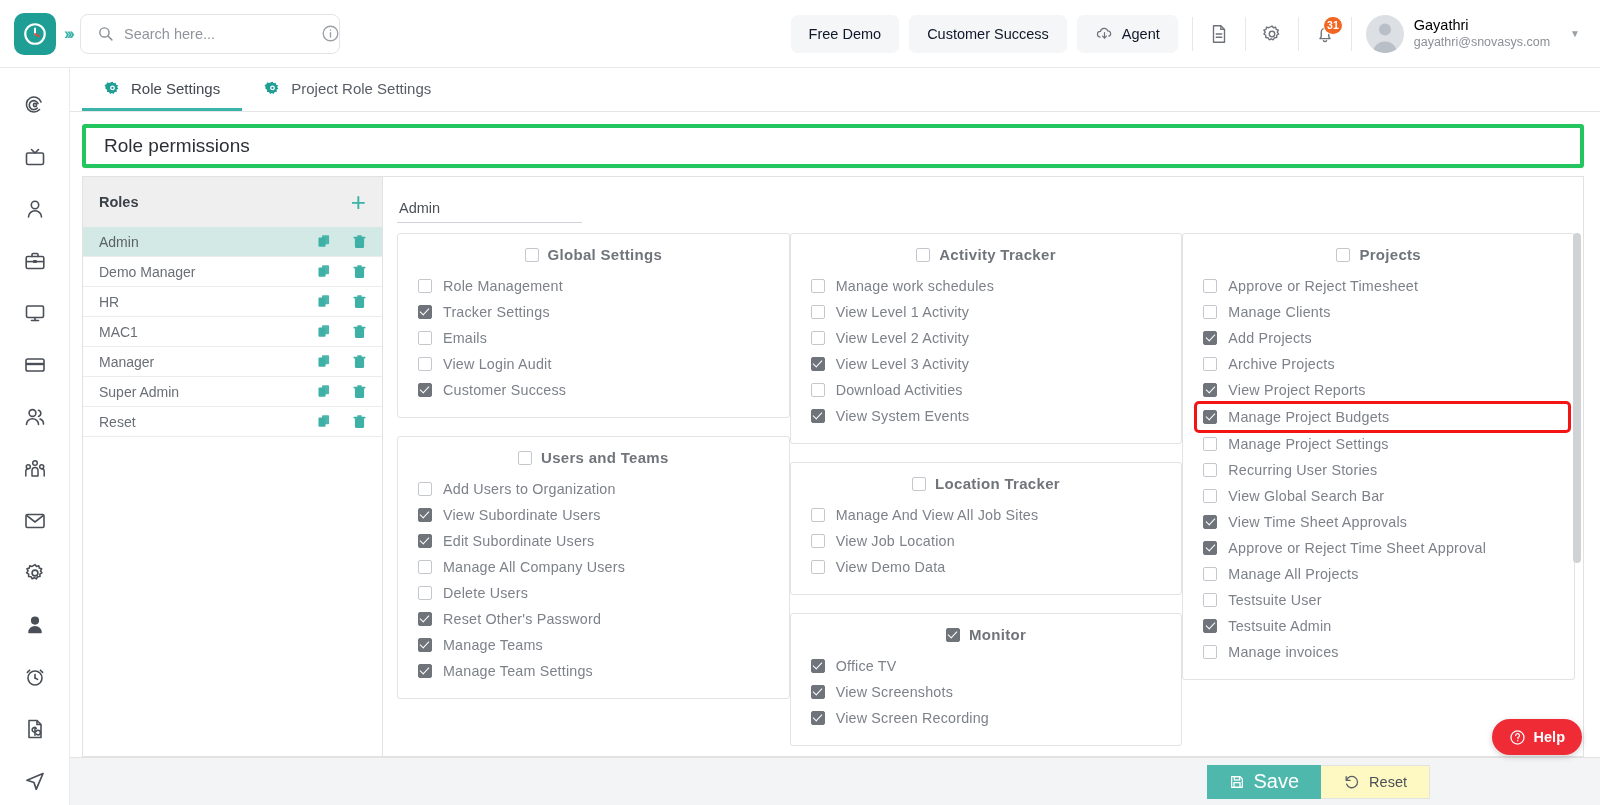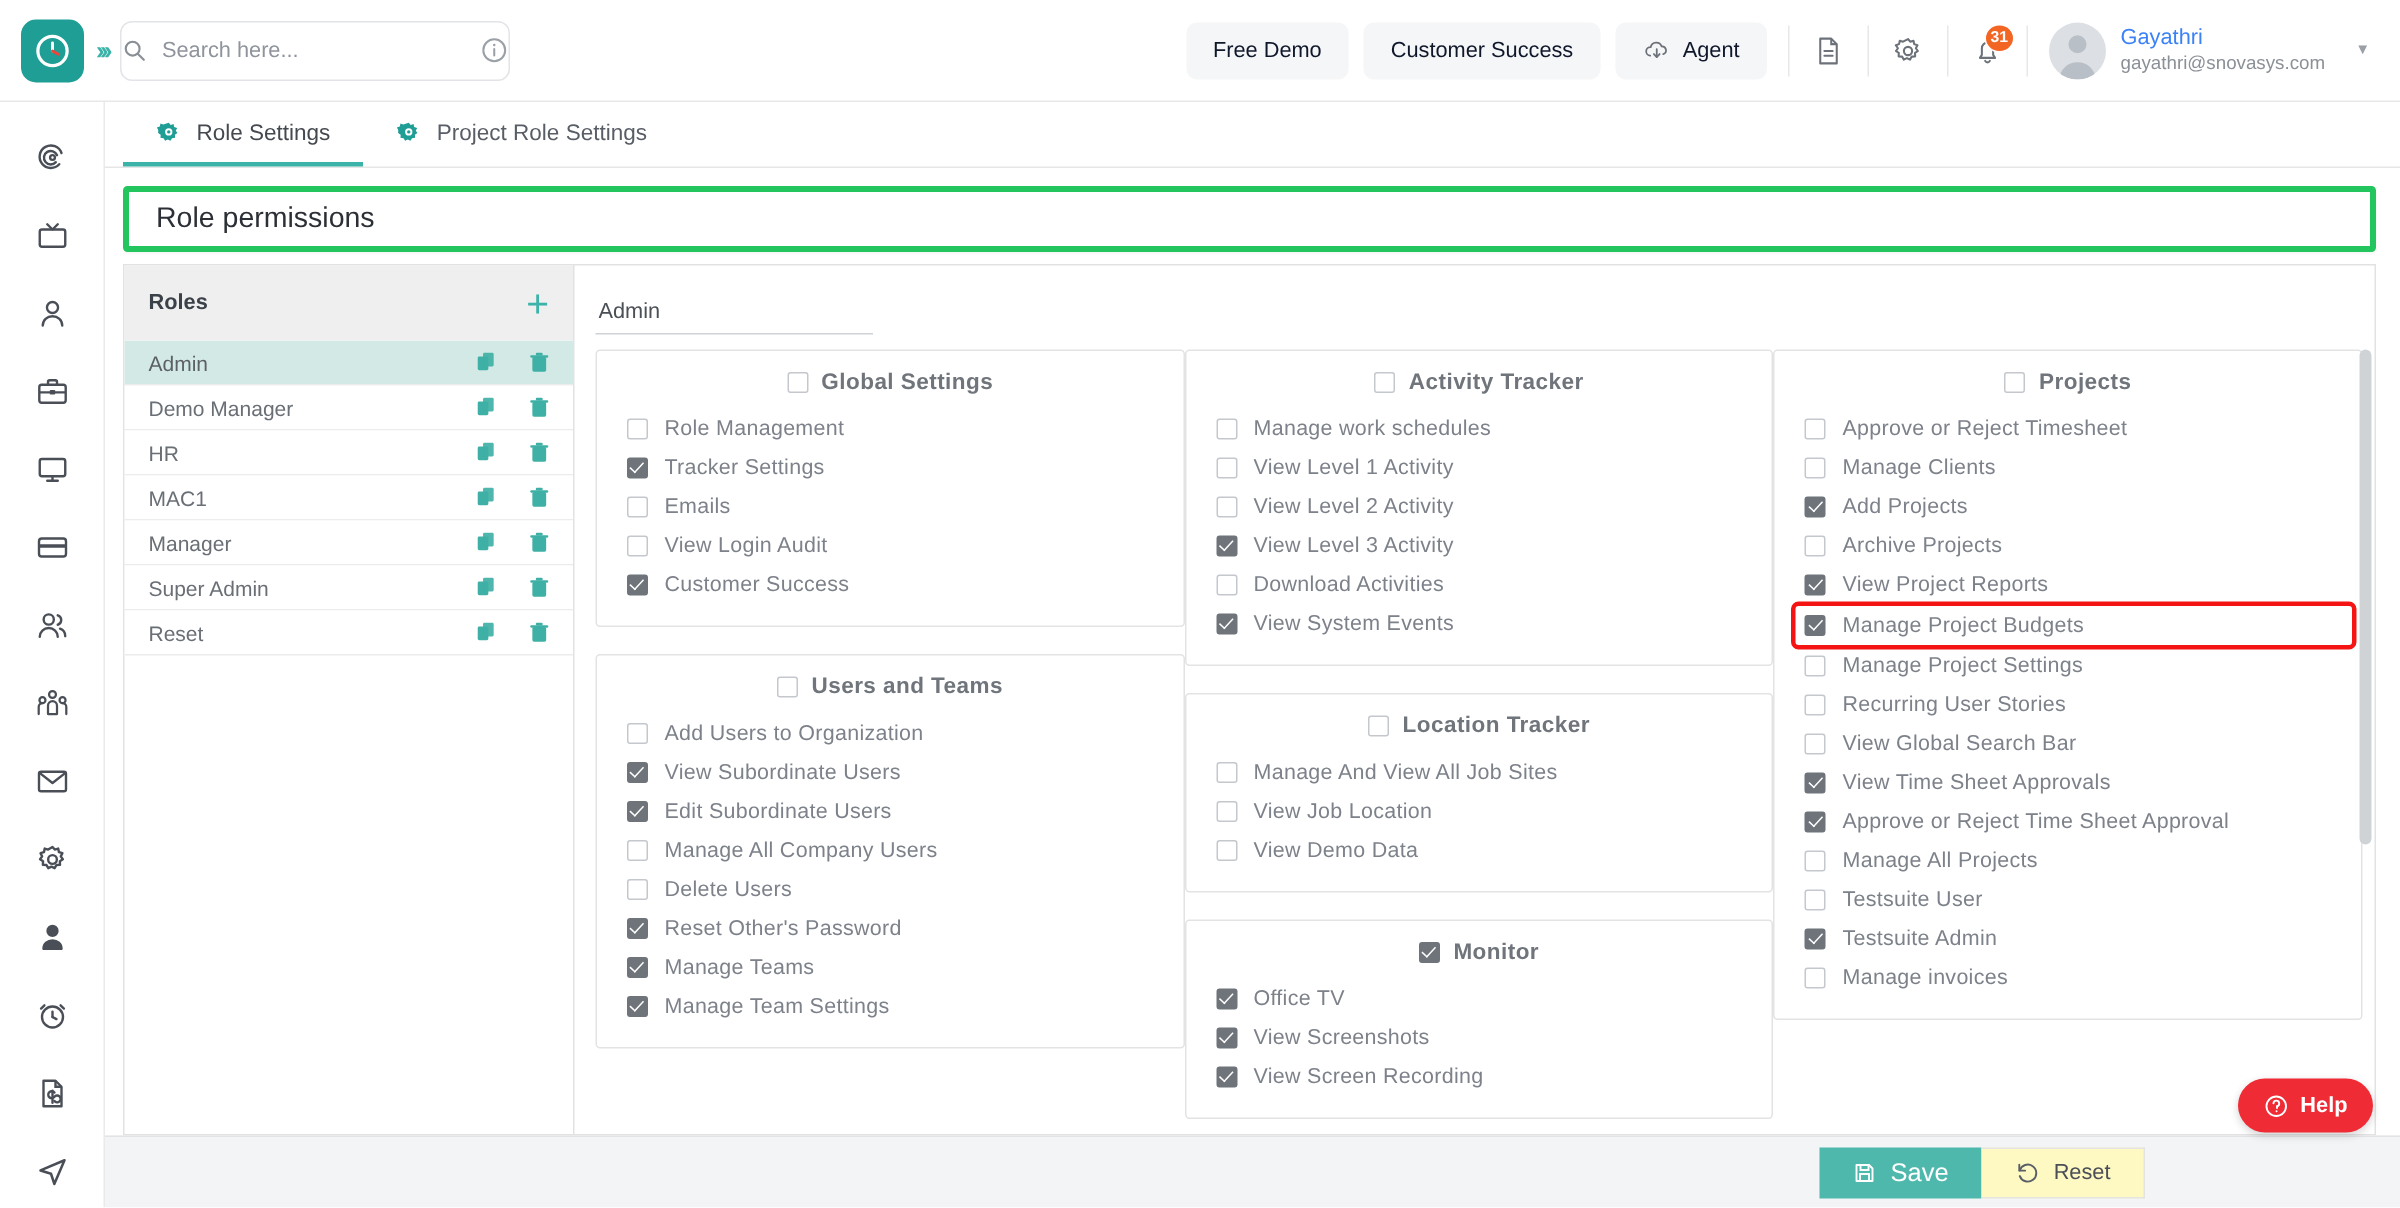--- a/index.html
+++ b/index.html
@@ -16,21 +16,21 @@
     background:#fff; border-bottom: 1px solid #e8e8e8; position: relative; z-index: 5;
   }
   .logo-wrap { width: 70px; display: flex; align-items: center; justify-content: center; }
   .logo {
     width: 42px; height: 42px; border-radius: 10px; background: #1f9e96;
     display: flex; align-items: center; justify-content: center;
   }
   .chev { color:#3bb3a8; font-size: 17px; letter-spacing:-3px; margin-left:-6px; margin-right:8px; font-weight:700; cursor:pointer;}
   .searchbox {
     width: 260px; height: 40px; border: 1px solid #e2e4e8; border-radius: 8px;
-    display: flex; align-items: center; padding: 0 0; gap: 10px; background:#fff;
+    display: flex; align-items: center; padding: 0 16px; gap: 10px; background:#fff;
   }
   .searchbox input {
     border: none; outline: none; flex: 1; font-size: 14.5px; color: #555;
     font-family: "Liberation Sans", sans-serif; background: transparent;
   }
   .searchbox input::placeholder { color: #8f949c; }
   .topbar-spacer { flex: 1; }
   .pillbtn {
     height: 38px; padding: 0 18px; border-radius: 7px; background: #f5f6f7;
     display: flex; align-items: center; gap: 8px; font-size: 14.5px; color: #0f172a;
@@ -41,21 +41,21 @@
   .badge {
     position: absolute; top: 4px; right: 4px; min-width: 19px; height: 19px; padding: 0 3px;
     background: #f26522; color:#fff; border-radius: 50%; font-size: 10.5px; font-weight: 700;
     display:flex; align-items:center; justify-content:center; border: 1.5px solid #fff;
   }
   .user { display: flex; align-items: center; gap: 10px; padding: 0 6px 0 10px; cursor: pointer; }
   .avatar {
     width: 38px; height: 38px; border-radius: 50%; background: #dcdfe3;
     display:flex; align-items:flex-end; justify-content:center; overflow:hidden;
   }
-  .uname { font-size: 14.5px; color: #3b82f6; line-height: 1.25; }
+  .uname { font-size: 14.5px; color: #000000; line-height: 1.25; }
   .umail { font-size: 12.5px; color: #8b9097; line-height: 1.3; }
   .caret { color:#9aa0a6; font-size:10px; margin:0 14px 0 10px; }
 
   
   .body { flex: 1; display: flex; min-height: 0; }
   .railbar {
     width: 70px; flex:0 0 70px; background:#fff; border-right: 1px solid #eaeaea;
     display:flex; flex-direction: column; align-items:center; padding-top: 14px; gap: 6px;
     overflow: hidden;
   }
@@ -131,21 +131,21 @@
   
   .vscroll { position:absolute; right: 2px; top: 6px; bottom: 4px; width: 8px; }
   .vscroll .thumb { position:absolute; top:0; left:0; width:8px; height: 330px; background: #cfd3d6; border-radius: 5px; }
 
   
   .footer {
     height: 48px; flex:0 0 48px; background:#f3f4f5; border-top:1px solid #e3e3e3;
     display:flex; align-items:center; justify-content:flex-end; padding-right: 170px; gap: 0;
   }
   .btn-save {
-    height: 34px; padding: 0 22px; background:#4fb8ad; color:#fff; font-size: 17px;
+    height: 34px; padding: 0 22px; background:#4fb8ad; color:#fff; font-size: 20px;
     display:flex; align-items:center; gap: 9px; cursor:pointer; border: none;
     font-family:"Liberation Sans", sans-serif;
   }
   .btn-reset {
     height: 34px; padding: 0 22px; background:#fef9c3; color:#4a4f57; font-size: 14.5px;
     display:flex; align-items:center; gap: 9px; cursor:pointer; border: 1px solid #e3e3e3; border-left:none;
     font-family:"Liberation Sans", sans-serif;
   }
   .help {
     position: absolute; right: 18px; bottom: 50px; height: 36px; padding: 0 17px;

